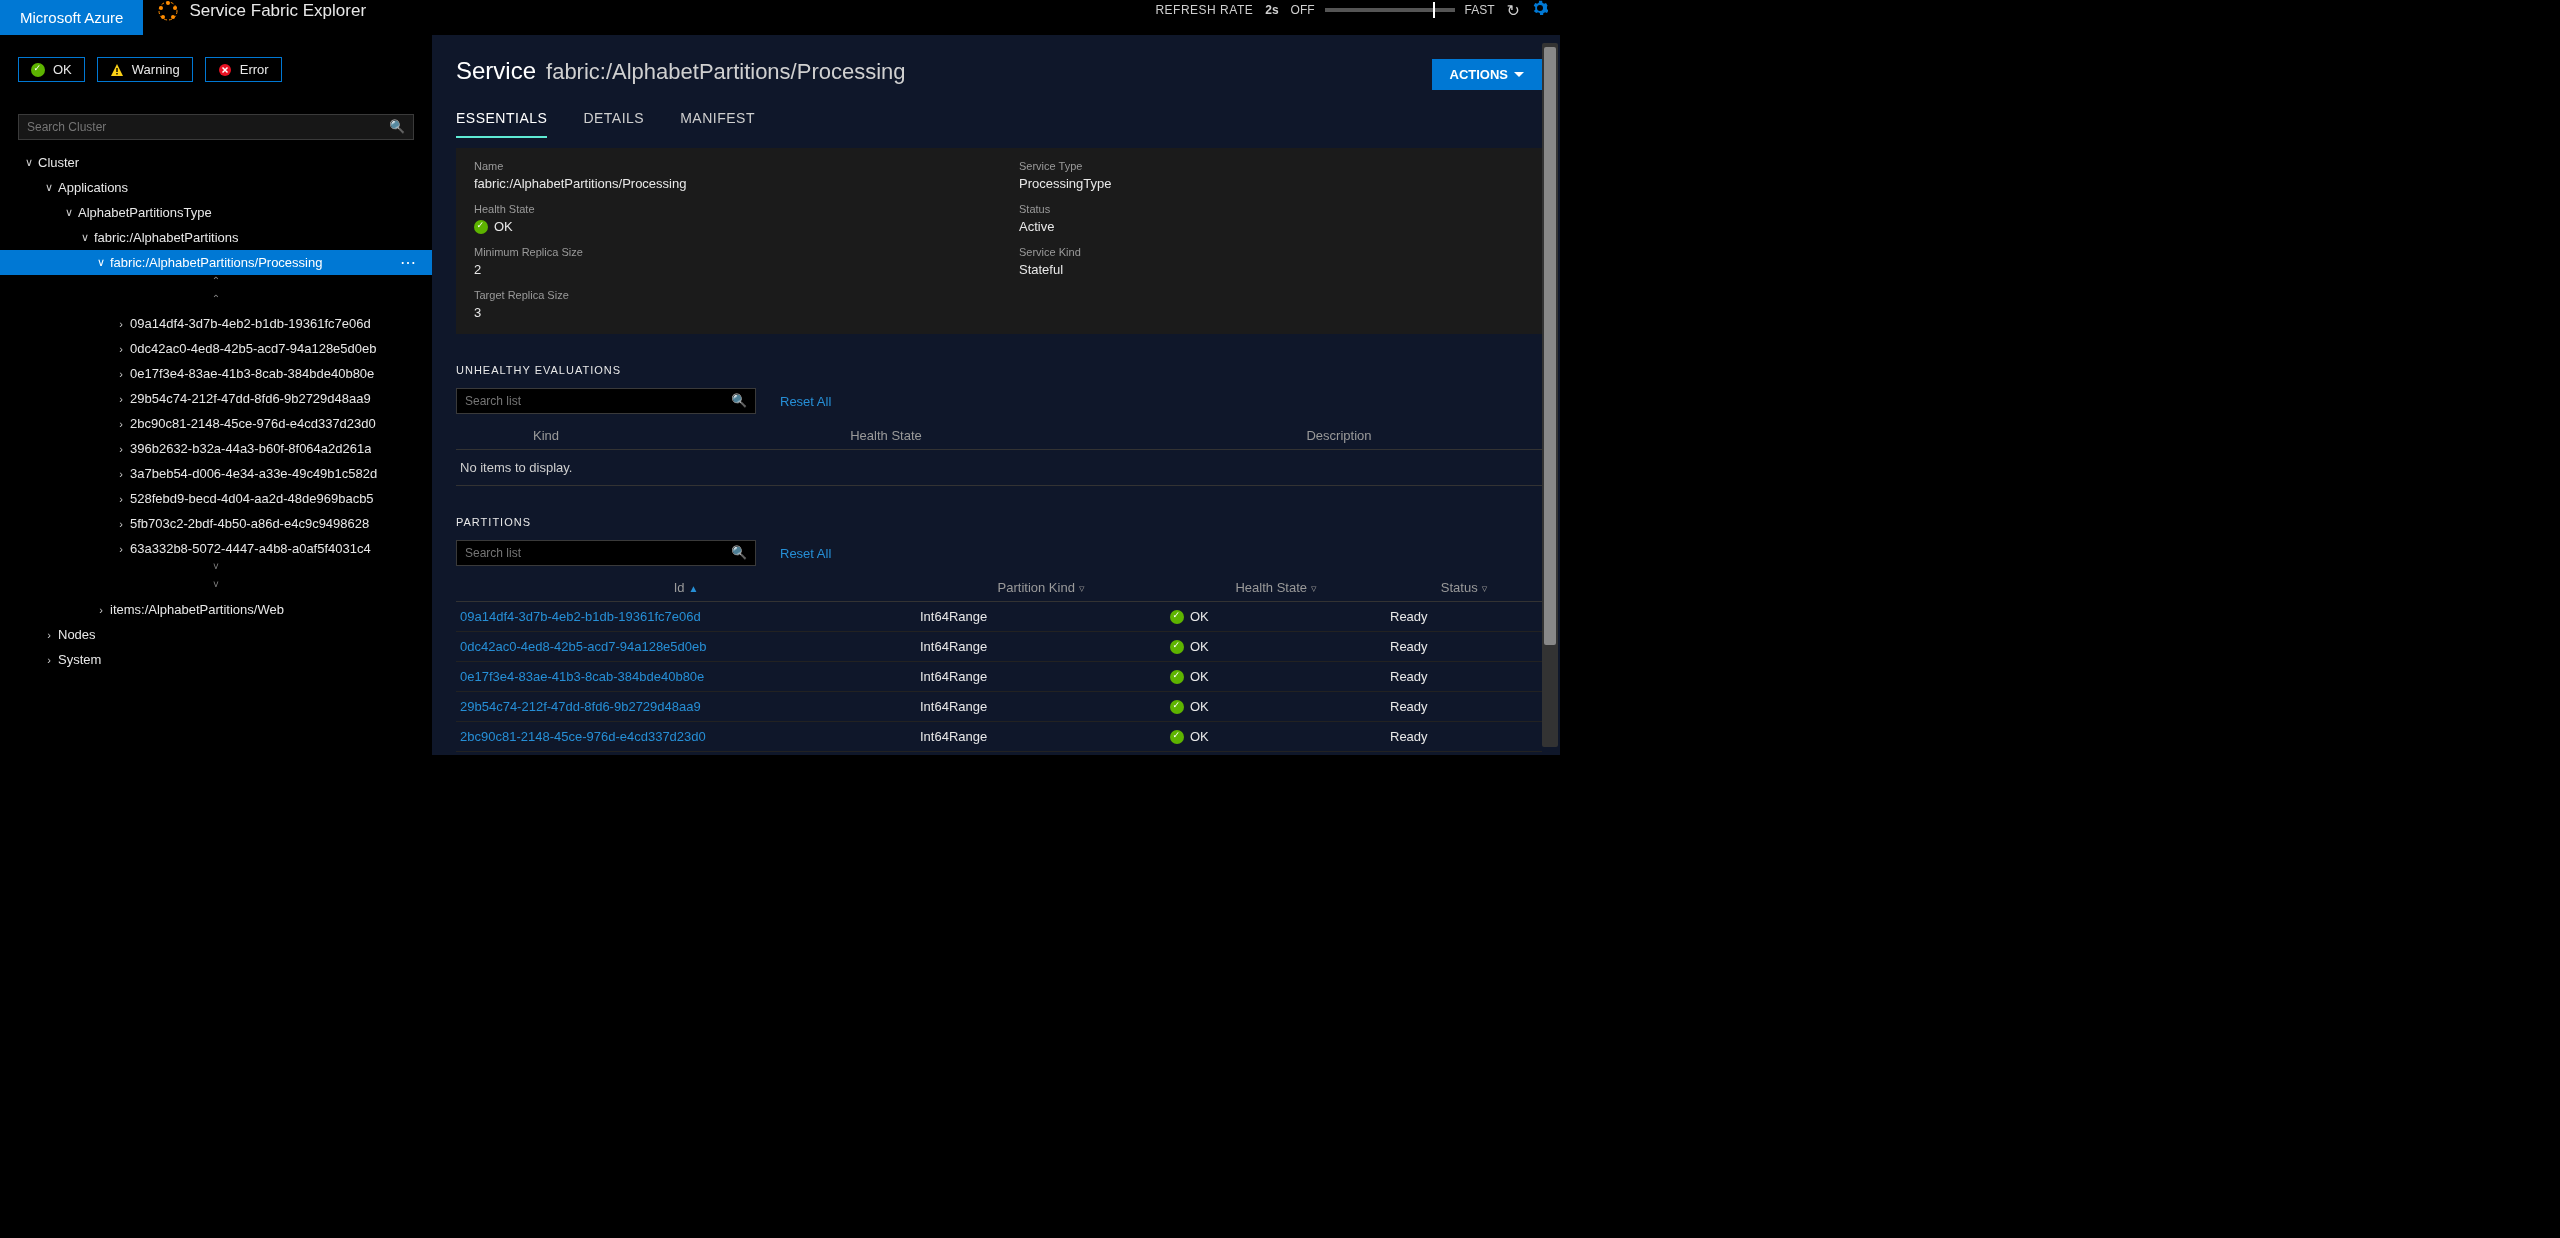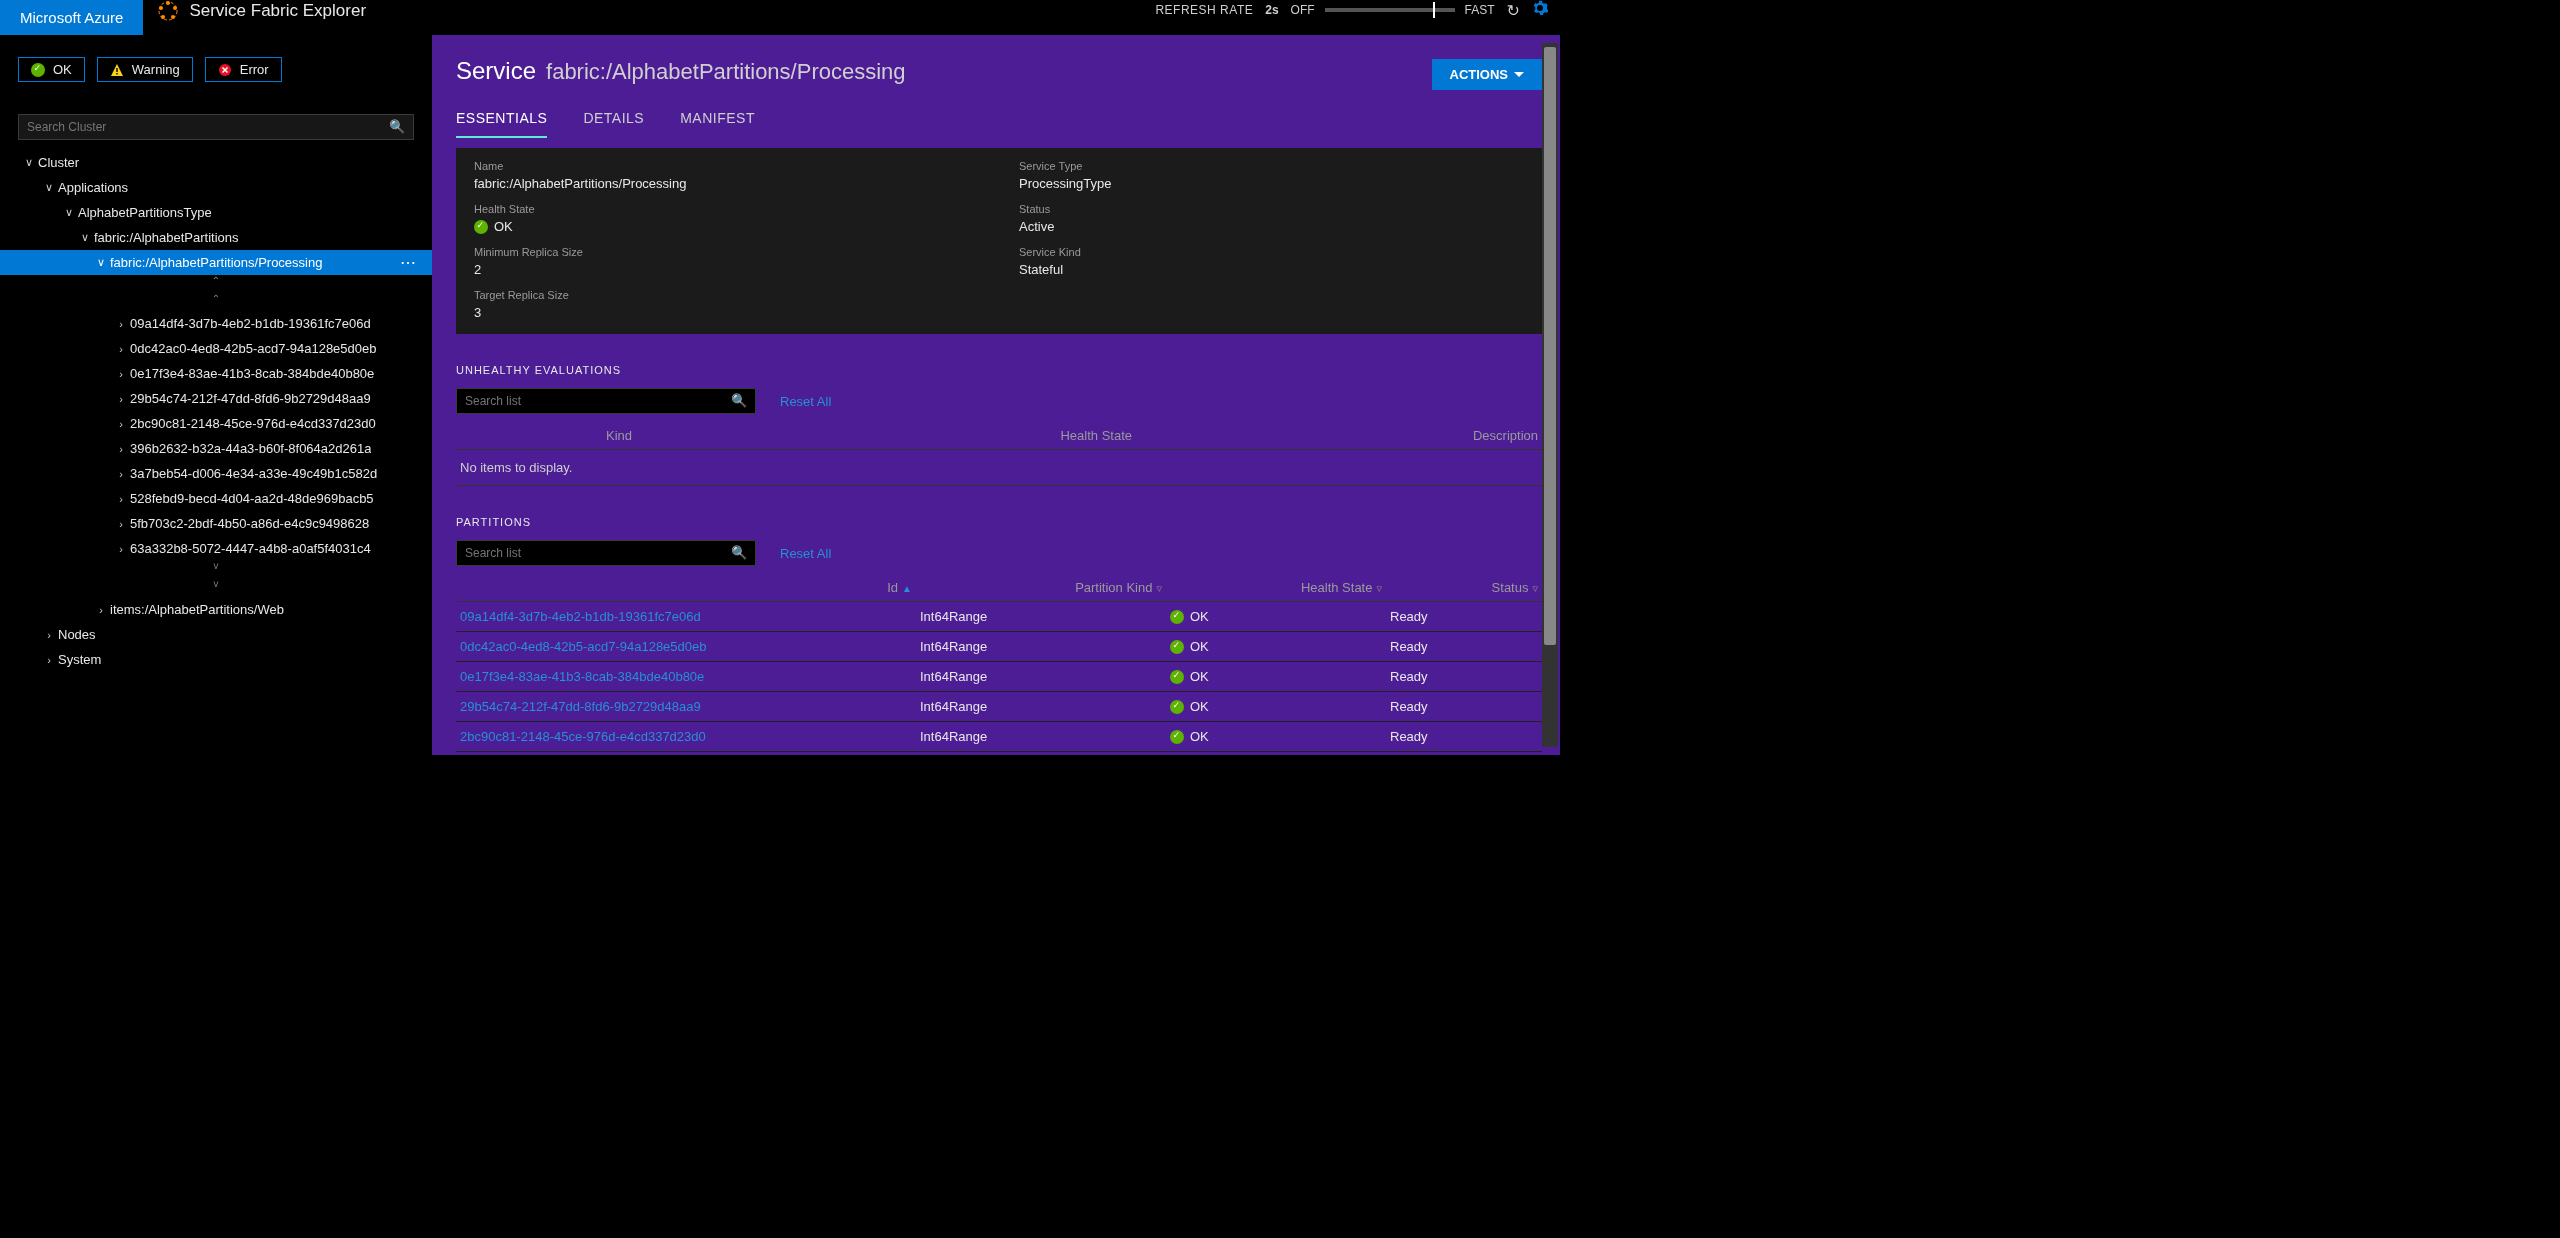--- a/index.html
+++ b/index.html
@@ -17,21 +17,21 @@
   .refresh-value { font-weight:600; }
   .slider-wrap { display:flex; align-items:center; gap:10px; }
   .slider-label { font-size:12px; }
   .slider-track { width:130px; height:4px; background:#555; position:relative; }
   .slider-handle { position:absolute; top:-6px; width:2px; height:16px; background:#fff; }
   .icon-btn { cursor:pointer; color:#cfcfcf; font-size:16px; }
 
   
   .body-row { flex:1; display:flex; overflow:hidden; }
   .sidebar { width:432px; background:#000; display:flex; flex-direction:column; }
-  .main { flex:1; background:#4c1d95; position:relative; overflow:hidden; display:flex; }
+  .main { flex:1; background:#0f172a; position:relative; overflow:hidden; display:flex; }
 
   
   .filter-row { display:flex; gap:12px; padding:22px 0 12px 18px; }
   .pill { display:flex; align-items:center; gap:8px; border:1px solid #0078d4; padding:4px 12px; cursor:pointer; font-size:13px; background:#000; }
   .pill .status-icon { width:14px; height:14px; }
   .status-ok { background:#5db300; border-radius:50%; position:relative; }
   .status-ok::after { content:"✓"; color:#fff; font-size:9px; position:absolute; left:2.5px; top:0; }
   .status-warn svg, .status-err svg { display:block; }
 
   .search-cluster { margin:20px 18px 10px 18px; position:relative; }
@@ -68,21 +68,21 @@
   .field .fval { font-size:13px; color:#e8e8e8; display:flex; align-items:center; gap:6px; }
 
   .section-title { font-size:11px; letter-spacing:1px; margin:30px 0 12px 0; font-weight:400; }
   .list-controls { display:flex; align-items:center; gap:12px; margin-bottom:8px; }
   .list-search { width:300px; position:relative; }
   .list-search input { width:100%; background:#000; border:1px solid #3a3a3a; color:#ccc; padding:5px 28px 5px 8px; font-size:12px; }
   .list-search .mag { position:absolute; right:8px; top:5px; color:#888; pointer-events:none; }
   .reset-link { color:#268fd6; font-size:13px; cursor:pointer;margin-left:12px; }
 
   table.grid { width:100%; border-collapse:collapse; font-size:13px; }
-  table.grid th { text-align:right; color:#9a9a9a; font-weight:400; padding:6px 4px; border-bottom:1px solid #333;margin-left:26px; }
+  table.grid th { text-align:center; color:#9a9a9a; font-weight:400; padding:6px 4px; border-bottom:1px solid #333;margin-left:26px; }
   table.grid td { padding:7px 4px; border-bottom:1px solid #222; }
   table.grid td.link { color:#268fd6; cursor:pointer; }
   .sort-asc { color:#268fd6; margin-left:4px; font-size:10px; }
   .filter-ic { color:#888; font-size:11px; margin-left:4px; }
   .empty-msg { padding:10px 4px; color:#cfcfcf; border-bottom:1px solid #333; }
 
   .hs-cell { display:flex; align-items:center; gap:6px; }
   .mini-ok { width:14px; height:14px; background:#5db300; border-radius:50%; position:relative; }
   .mini-ok::after { content:"✓"; color:#fff; font-size:9px; position:absolute; left:2.5px; top:0px; }
 

